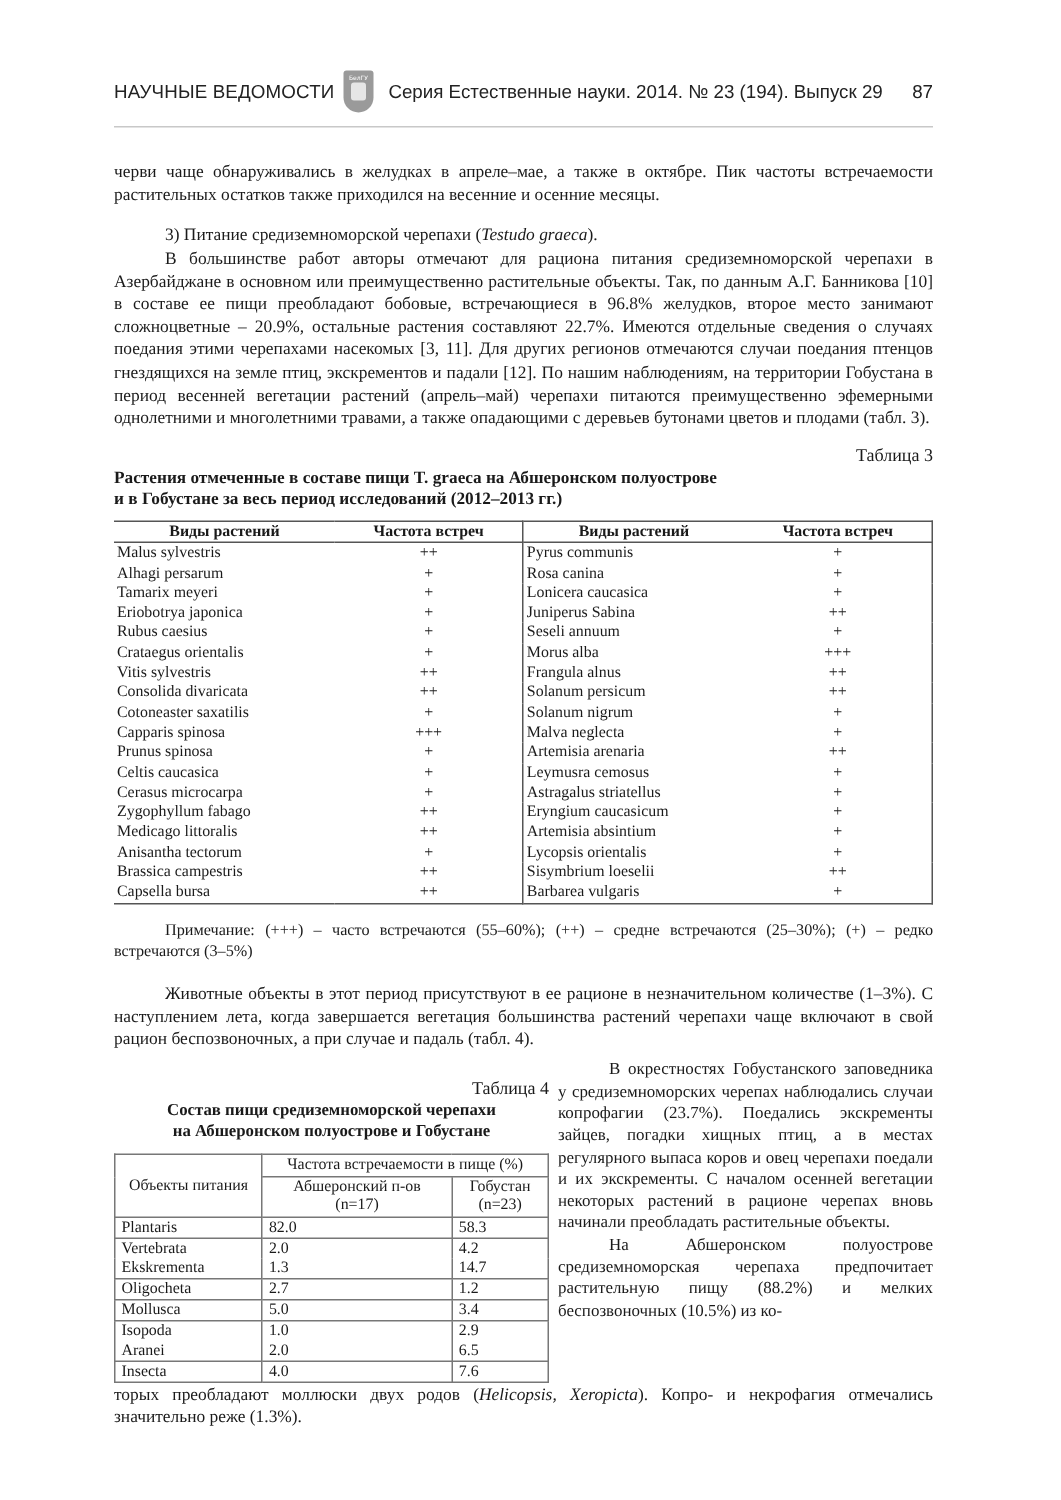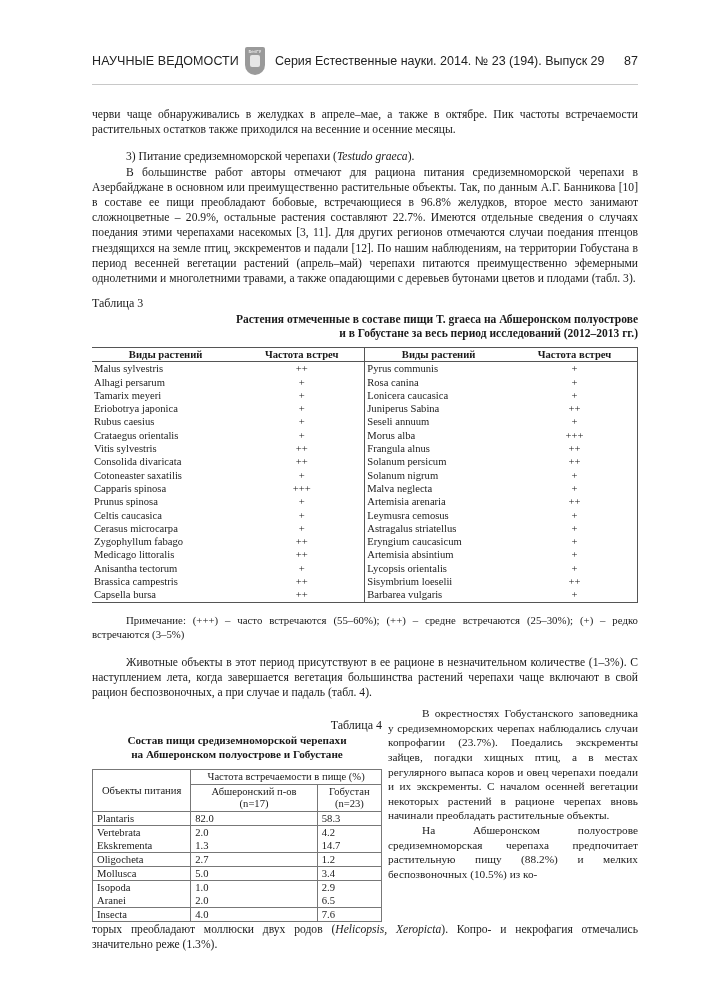--- a/index.html
+++ b/index.html
@@ -1,30 +1,30 @@
 <!DOCTYPE html>
 <html><head>
 <meta charset="utf-8">
 <style>
   * { box-sizing: border-box; margin: 0; padding: 0; }
   body { width: 707px; height: 1000px; background: #fff; color: #1a1a1a; font-family: "Liberation Serif", "DejaVu Serif", serif; position: relative; overflow: hidden; }
-  .page { position: absolute; left: 92px; top: 44px; width: 546px; }
+  .page { position: absolute; left: 76px; top: 44px; width: 546px; }
   .header { display: flex; align-items: center; height: 34px; font-family: "Liberation Sans", "DejaVu Sans", sans-serif; font-size: 12.5px; color: #222; }
   .header .journal { letter-spacing: 0.1px; }
   .logo { width: 20px; height: 28px; margin: 0 10px 0 6px; background: #9a9a9a; border-radius: 2px 2px 10px 10px; position: relative; display: flex; flex-direction: column; align-items: center; justify-content: flex-start; }
   .logo .cap { font-size: 4px; color: #fff; margin-top: 2px; font-family: "DejaVu Sans", sans-serif; }
   .logo .rider { width: 10px; height: 12px; margin-top: 1px; border-radius: 2px; background: #e6e6e6; }
   .header .series { flex: 1; }
   .header .pageno { width: 20px; text-align: right; }
   .rule { height: 1px; background: #c8c8c8; margin-top: 6px; }
   p.txt { font-size: 11.6px; line-height: 15.2px; text-align: justify; }
   .indent { text-indent: 34px; }
   .mt8 { margin-top: 12px; }
-  .tbl-label { text-align: left; font-size: 12px; margin-top: 10px; }
-  .tbl-title { text-align: right; font-weight: bold; font-size: 11.5px; line-height: 14px; margin-top: 1px; }
+  .tbl-label { text-align: right; font-size: 12px; margin-top: 10px; }
+  .tbl-title { text-align: left; font-weight: bold; font-size: 11.5px; line-height: 14px; margin-top: 1px; }
   table.t3 { width: 100%; border-collapse: collapse; margin-top: 7px; font-size: 10.6px; }
   table.t3 th { font-weight: bold; border-top: 1px solid #555; border-bottom: 1px solid #555; padding: 1px 2px; height: 14px; }
   table.t3 td { padding: 0 2px; height: 13.3px; line-height: 13.3px; }
   table.t3 td.c { text-align: center; }
   table.t3 .sep { border-right: 1px solid #555; }
   table.t3 tr:last-child td { border-bottom: 1px solid #555; }
   table.t3 .edge { border-right: 1px solid #555; }
   .note { font-size: 10.8px; line-height: 14px; text-align: justify; margin-top: 10px; text-indent: 34px; }
   .cols { display: flex; margin-top: 2px; }
   .left { width: 290px; }

